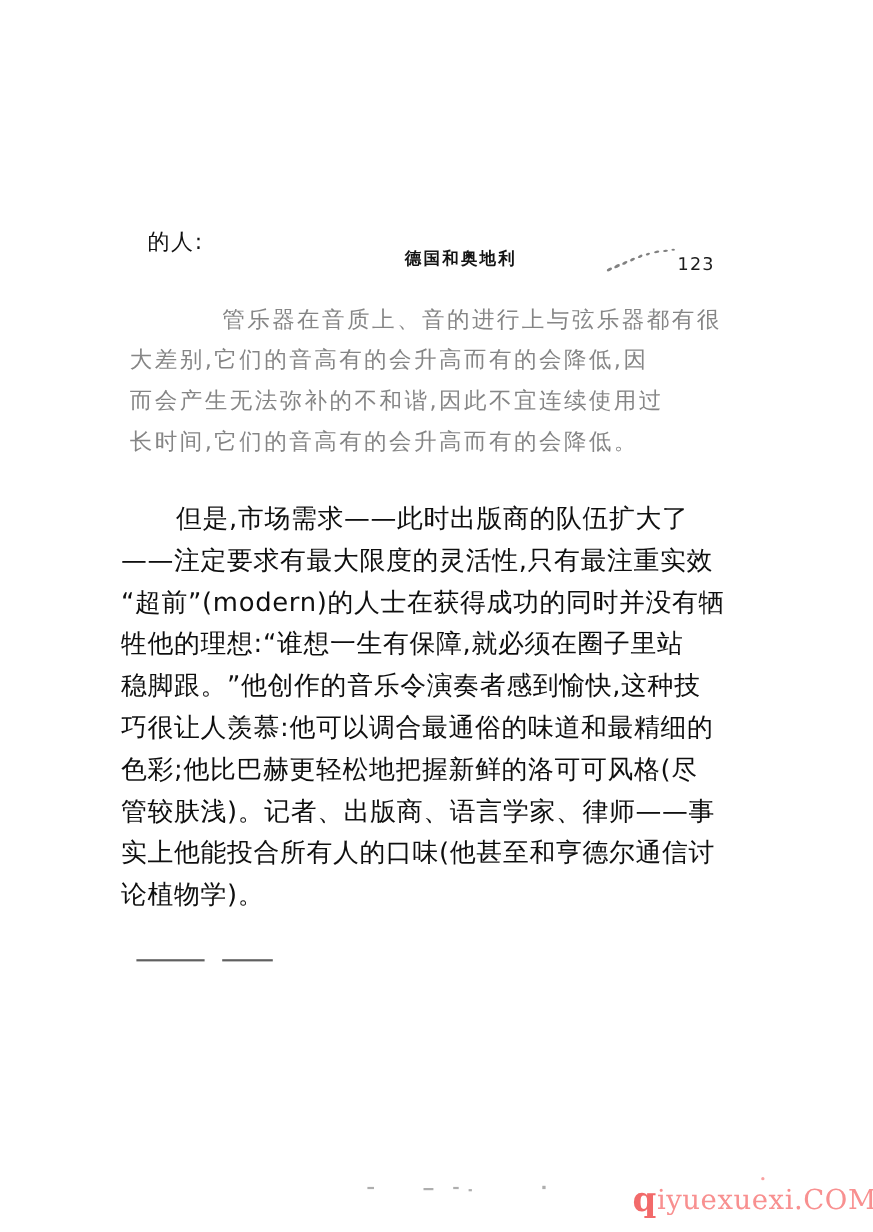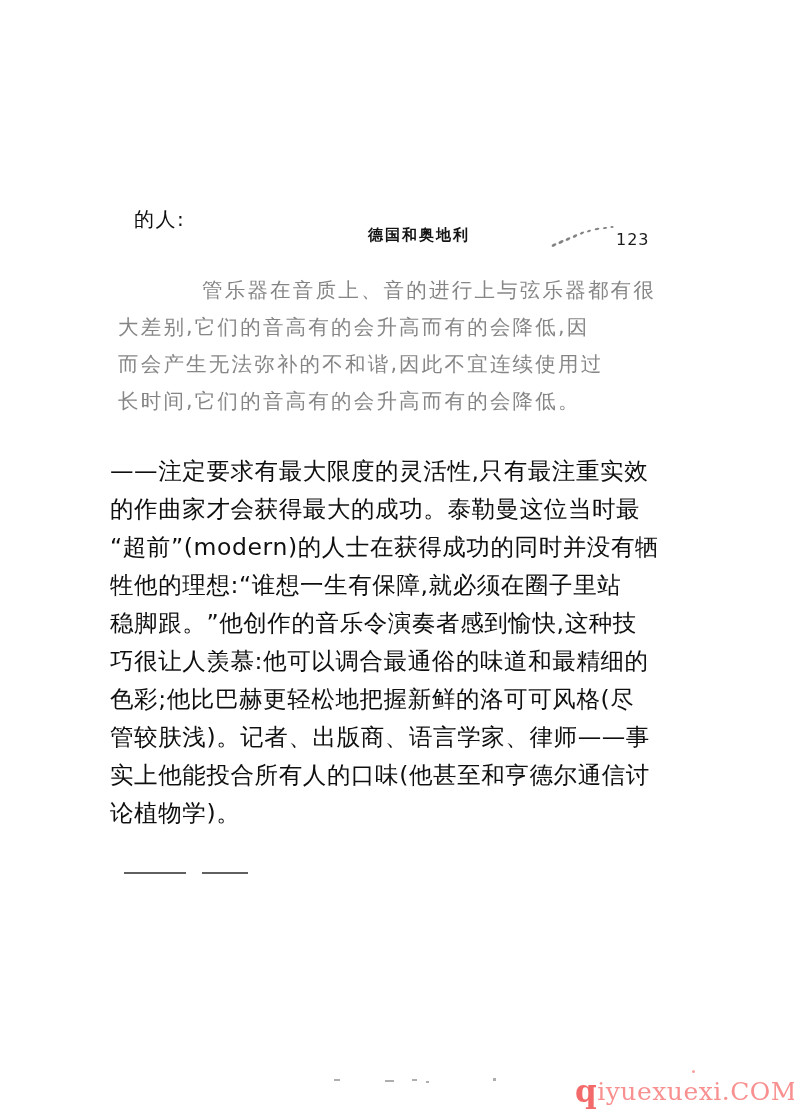--- a/index.html
+++ b/index.html
@@ -226,22 +226,22 @@
   <div class="lead">的人:</div>
 
   <div class="quote-block">
     <div class="quote-line first">管乐器在音质上、音的进行上与弦乐器都有很</div>
     <div class="quote-line">大差别,它们的音高有的会升高而有的会降低,因</div>
     <div class="quote-line">而会产生无法弥补的不和谐,因此不宜连续使用过</div>
     <div class="quote-line">长时间,它们的音高有的会升高而有的会降低。</div>
   </div>
 
   <div class="para">
+    <div class="para-line first">但是,市场需求——此时出版商的队伍扩大了</div>
     <div class="para-line">——注定要求有最大限度的灵活性,只有最注重实效</div>
-    <div class="para-line">的作曲家才会获得最大的成功。泰勒曼这位当时最</div>
     <div class="para-line">“超前”(modern)的人士在获得成功的同时并没有牺</div>
     <div class="para-line">牲他的理想:“谁想一生有保障,就必须在圈子里站</div>
     <div class="para-line">稳脚跟。”他创作的音乐令演奏者感到愉快,这种技</div>
     <div class="para-line">巧很让人羡慕:他可以调合最通俗的味道和最精细的</div>
     <div class="para-line">色彩;他比巴赫更轻松地把握新鲜的洛可可风格(尽</div>
     <div class="para-line">管较肤浅)。记者、出版商、语言学家、律师——事</div>
     <div class="para-line">实上他能投合所有人的口味(他甚至和亨德尔通信讨</div>
     <div class="para-line">论植物学)。</div>
   </div>
 

